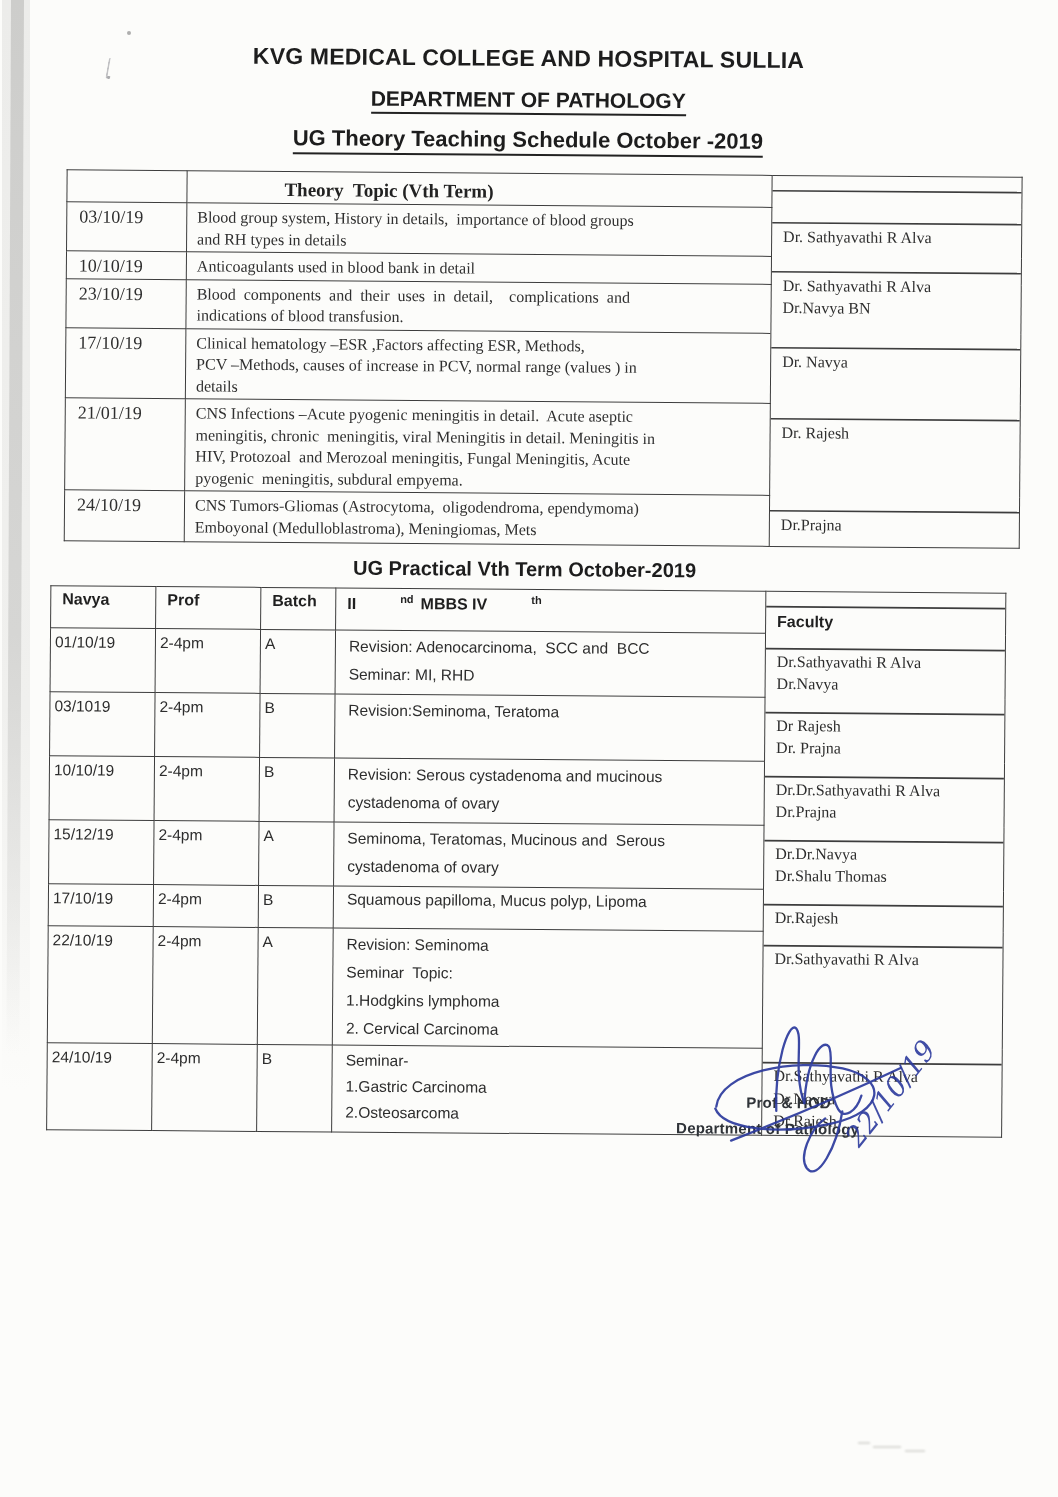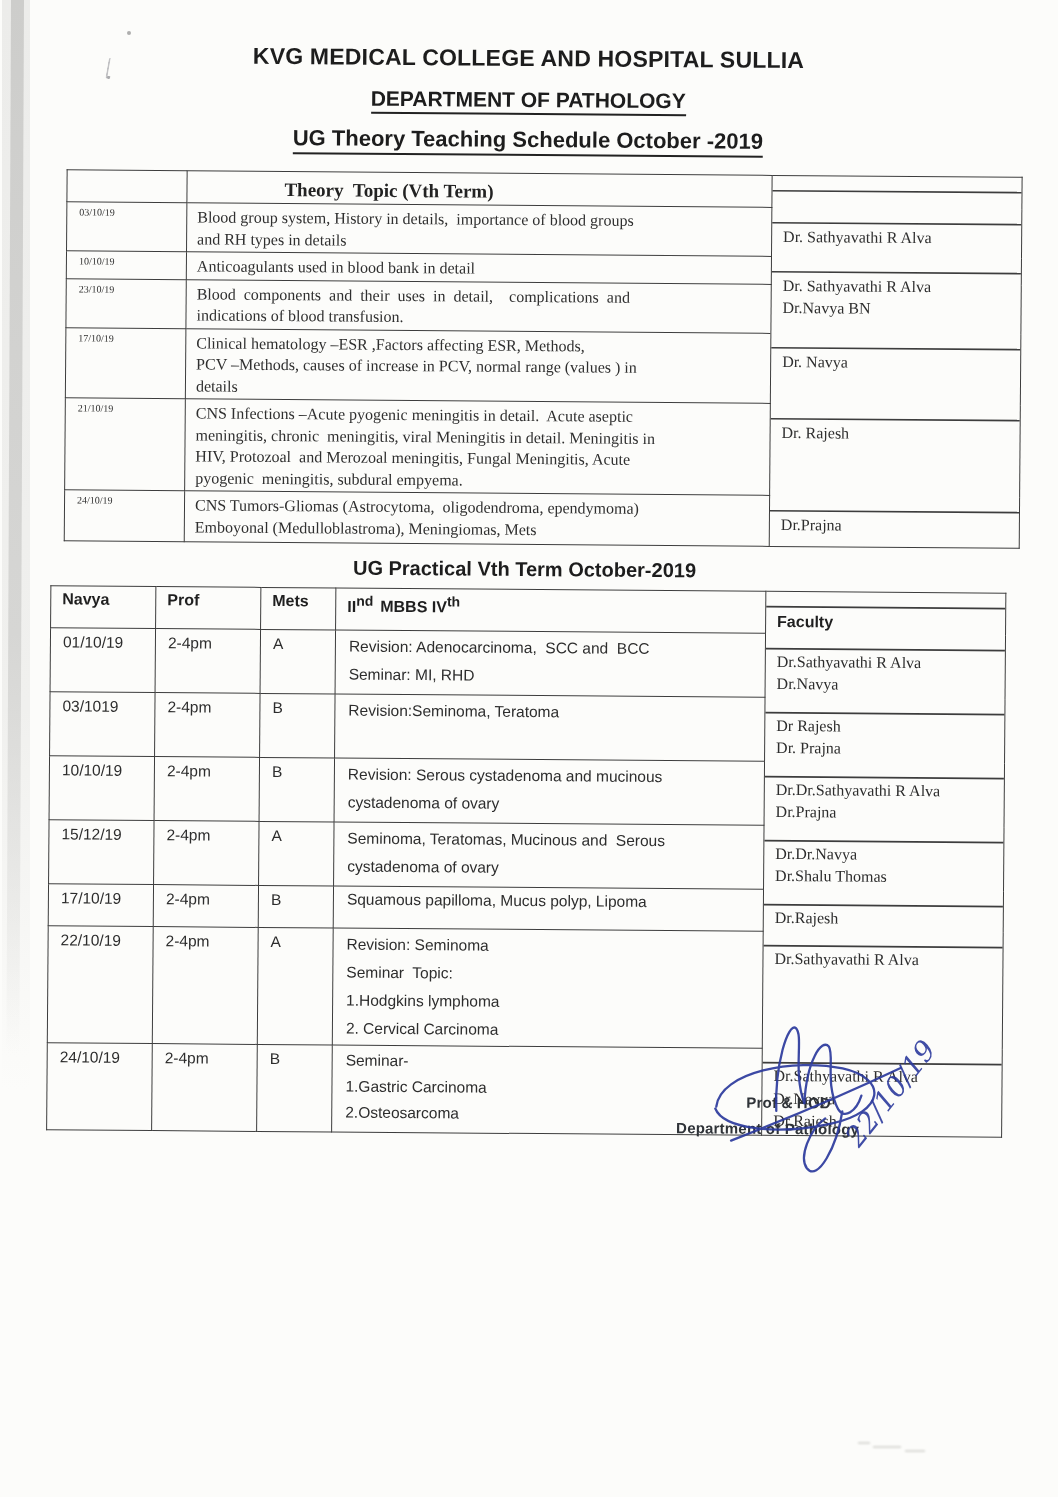--- a/index.html
+++ b/index.html
@@ -37,33 +37,33 @@
   
   .fac{border-top:none;border-bottom:none;vertical-align:top;
     padding:18px 4px 2px 11px;
     background-image:linear-gradient(#3d3d3d,#3d3d3d);
     background-repeat:no-repeat;background-size:100% 1.7px;background-position:0 14px;}
   .fac-hdr{border-top:1.7px solid #3d3d3d;}
   .fac-last{border-bottom:1.7px solid #3d3d3d;}
   
   .theory{margin:20px 0 0 68px;width:955px;font-family:"Liberation Serif",serif;font-size:16px;color:#2f2f2f;}
   .theory col.c-date{width:120px}.theory col.c-topic{width:585px}.theory col.c-fac{width:250px}
-  .theory .date{vertical-align:top;padding:4px 2px 0 12px;font-size:10px;font-family:Liberation Serif, serif;}
+  .theory .date{vertical-align:top;padding:4px 2px 0 12px;font-size:18px;font-family:Liberation Serif, serif;}
   .theory .topic{vertical-align:top;line-height:21.5px;padding:3px 8px 2px 10px;}
   .theory .topic-hdr{font-size:19px;font-weight:bold;text-align:left;padding:6px 0 2px 97px;
     font-family:"Liberation Serif",serif;color:#222;}
   .theory .fac{font-size:16px;line-height:22px;}
   
   .prac{margin:8px 0 0 55px;width:955px;font-size:15.5px;color:#2d2d2d;}
   .prac col.c1{width:105px}.prac col.c2{width:105px}.prac col.c3{width:75px}
   .prac col.c4{width:430px}.prac col.c5{width:240px}
   .prac th{font-size:16px;font-weight:bold;text-align:left;vertical-align:top;padding:4px 0 0 11px;color:#1f1f1f;}
-  .prac th sup{font-size:14px;}
+  .prac th sup{font-size:11px;margin-left:44px;}
   .prac .sp{margin-left:7px;margin-top:13px;}
-  .prac .date,.prac .time,.prac .batch{vertical-align:top;padding:5px 0 0 12px;}
+  .prac .date,.prac .time,.prac .batch{vertical-align:top;padding:5px 0 0 4px;}
   .prac .topic{vertical-align:top;line-height:28px;padding:2px 8px 2px 13px;}
   .prac .fac{font-family:"Liberation Serif",serif;font-size:16px;line-height:22.5px;padding-top:17px;}
   .prac .fac-hdr{font-family:"Liberation Sans",sans-serif;font-size:16px;font-weight:bold;color:#1f1f1f;padding-top:19px;}
   
   .sig{position:absolute;left:655px;top:1008px;width:335px;height:200px;}
   .sig .role{position:absolute;left:100px;top:84px;font-size:15px;font-weight:bold;color:#2f3338;letter-spacing:.2px;}
   .sig .dept{position:absolute;left:30px;top:110px;font-size:15px;font-weight:bold;color:#2f3338;letter-spacing:.2px;}
   .sig svg{position:absolute;left:0;top:0;pointer-events:none;}
 </style>
 </head>
@@ -110,21 +110,21 @@
 indications of blood transfusion.</td>
     </tr>
     <tr style="height:65px">
       <td class="date">17/10/19</td>
       <td class="topic">Clinical hematology –ESR ,Factors affecting ESR, Methods,
 PCV –Methods, causes of increase in PCV, normal range (values ) in
 details</td>
       <td class="fac">Dr. Navya</td>
     </tr>
     <tr style="height:92px">
-      <td class="date">21/10/19</td>
+      <td class="date">21/01/19</td>
       <td class="topic">CNS Infections –Acute pyogenic meningitis in detail.  Acute aseptic
 meningitis, chronic  meningitis, viral Meningitis in detail. Meningitis in
 HIV, Protozoal  and Merozoal meningitis, Fungal Meningitis, Acute
 pyogenic  meningitis, subdural empyema.</td>
       <td class="fac">Dr. Rajesh</td>
     </tr>
     <tr style="height:51px">
       <td class="date">24/10/19</td>
       <td class="topic">CNS Tumors-Gliomas (Astrocytoma,  oligodendroma, ependymoma)
 Emboyonal (Medulloblastroma), Meningiomas, Mets</td>
@@ -140,21 +140,21 @@
         <col class="c1">
         <col class="c2">
         <col class="c3">
         <col class="c4">
         <col class="c5">
       </colgroup>
     <tbody>
         <tr style="height:30px">
       <th>Navya</th>
       <th>Prof</th>
-      <th>Mets</th>
+      <th>Batch</th>
       <th><span>II</span><sup>nd</sup><span class="sp">MBBS IV</span><sup>th</sup></th>
       <th class="fac fac-hdr">Faculty</th>
     </tr>
     <tr style="height:53px">
       <td class="date">01/10/19</td>
       <td class="time">2-4pm</td>
       <td class="batch">A</td>
       <td class="topic">Revision: Adenocarcinoma,  SCC and  BCC
 Seminar: MI, RHD</td>
       <td class="fac">Dr.Sathyavathi R Alva

